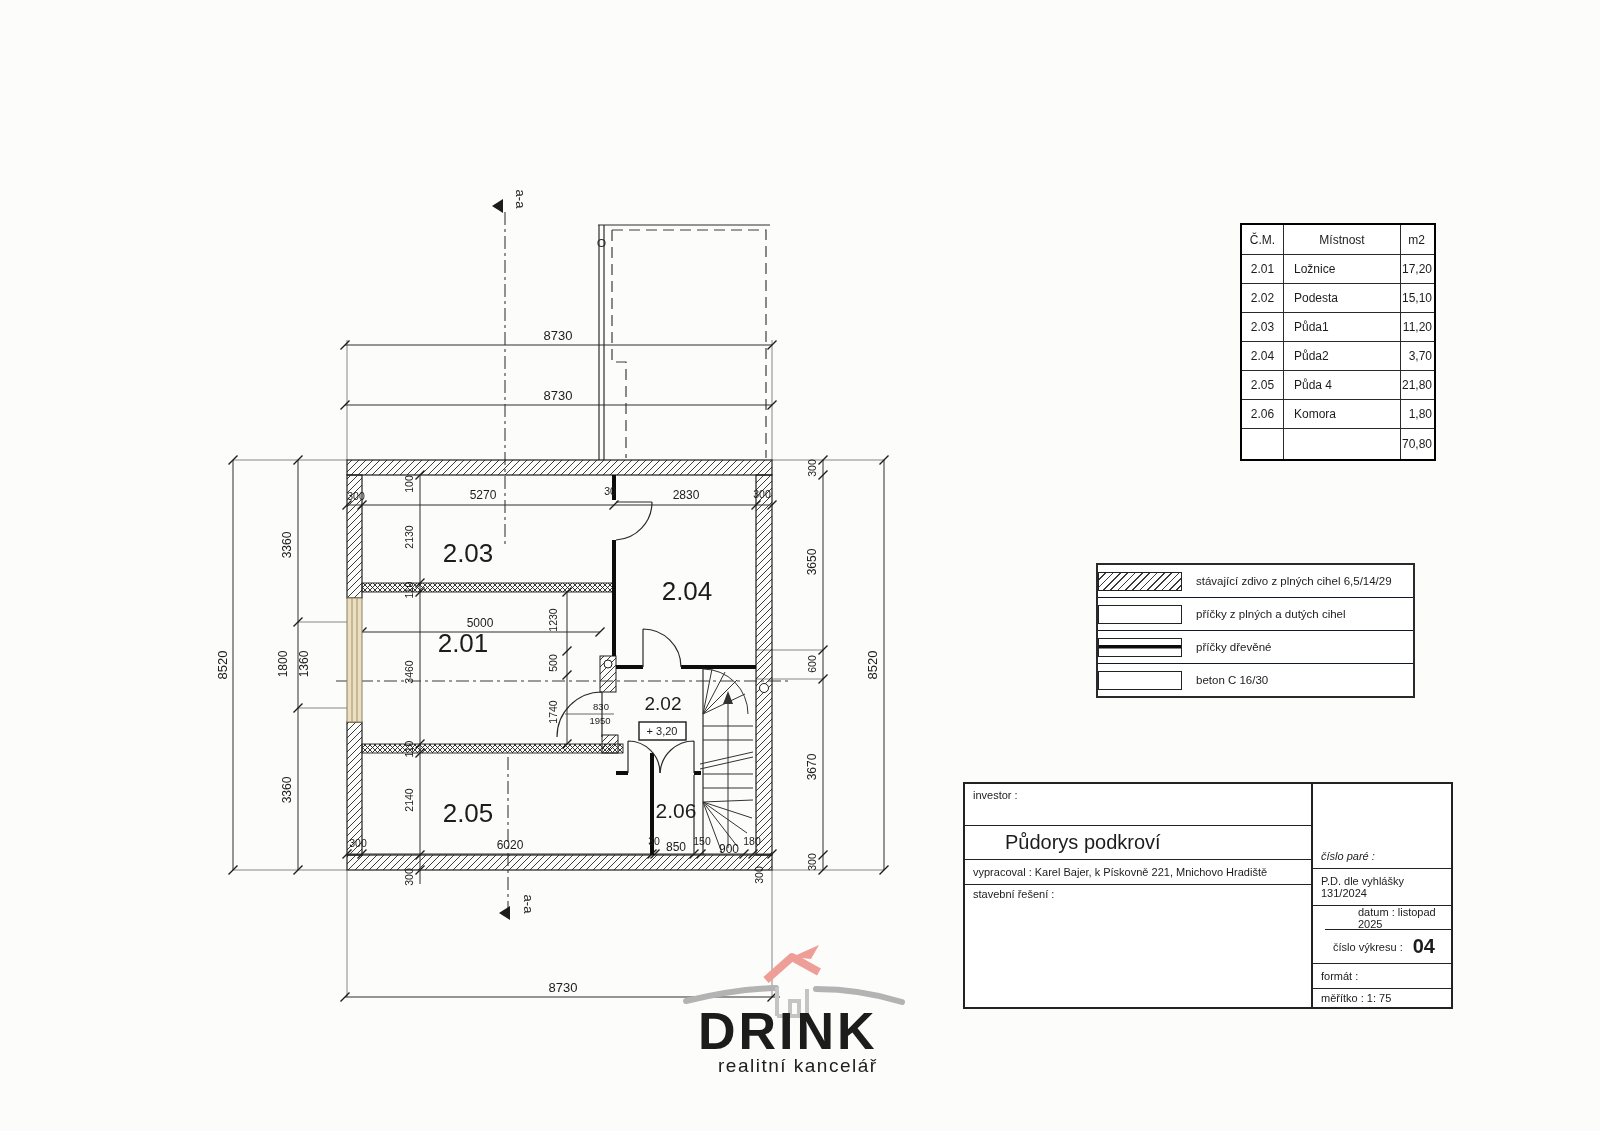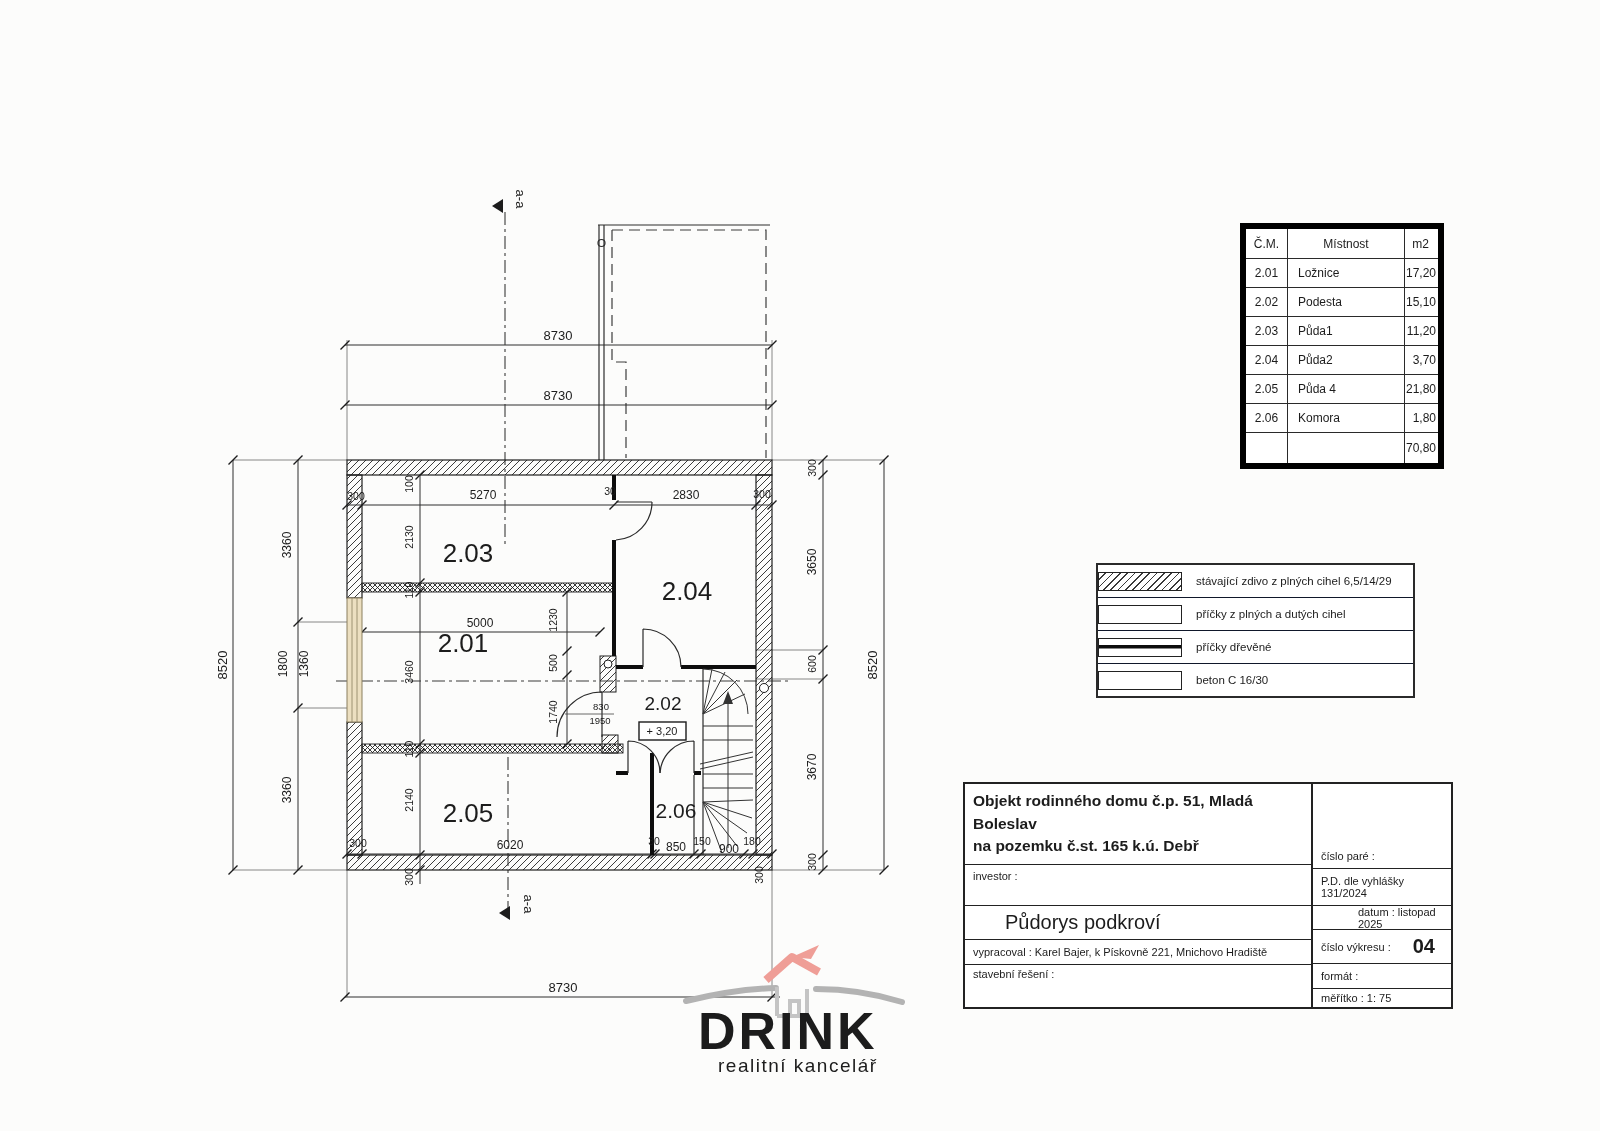--- a/index.html
+++ b/index.html
@@ -1,21 +1,21 @@
 <!DOCTYPE html>
 <html><head>
 <meta charset="utf-8">
 <style>
   html,body{margin:0;padding:0;background:#e8e8e8;}
   #page{position:relative;width:1600px;height:1131px;background:#fcfcfb;overflow:hidden;
         font-family:"Liberation Sans", sans-serif;color:#1c1c1c;}
   svg text{font-family:"Liberation Sans", sans-serif;fill:#1c1c1c;}
 
   
-  #room-table{position:absolute;left:1240px;top:223px;width:192px;border:6px solid #000000;
+  #room-table{position:absolute;left:1240px;top:223px;width:192px;border:2px solid #000000;
               font-size:12px;background:#fff;}
   #room-table .tr{display:flex;border-top:1px solid #2a2a2a;height:28px;align-items:center;}
   #room-table .tr:first-child{border-top:none;height:29px;}
   #room-table .c1{width:41px;text-align:center;border-right:1px solid #2a2a2a;align-self:stretch;
                   display:flex;align-items:center;justify-content:center;}
   #room-table .c2{flex:1;padding-left:10px;border-right:1px solid #2a2a2a;align-self:stretch;
                   display:flex;align-items:center;}
   #room-table .c3{width:31px;text-align:right;padding-right:2px;}
 
   
@@ -41,24 +41,24 @@
   #tb-right{flex:1;}
   .tb-cell{box-sizing:border-box;border-top:1px solid #222;padding:2px 8px;font-size:11px;
            display:flex;align-items:center;}
   .tb-cell:first-child{border-top:none;}
   #tb-title{height:80px;font-size:15.5px;font-weight:bold;line-height:1.45;align-items:center;}
   #tb-investor{height:41px;}
   #tb-projektant{height:24px;}
   #tb-drawing{height:34px;font-size:20px;justify-content:flex-start;padding-left:40px;}
   #tb-vypracoval{height:25px;}
   #tb-stavebni{height:19px;}
-  #tb-pare{height:84px;align-items:flex-end;padding-bottom:6px;}
+  #tb-pare{height:84px;align-items:flex-end;padding-bottom:6px;font-style:italic;}
   #tb-pd{height:37px;}
   #tb-datum{height:24px;padding-left:45px;}
-  #tb-cislo{height:34px;justify-content:space-between;}
+  #tb-cislo{height:34px;justify-content:space-between;margin-left:12px;}
   #tb-cislo .big{font-size:20px;font-weight:bold;padding-right:8px;}
   #tb-format{height:25px;}
   #tb-meritko{height:19px;}
 </style>
 </head>
 <body>
 
 <div id="page">
 
 <svg width="1600" height="1131" viewBox="0 0 1600 1131" style="position:absolute;left:0;top:0;">
@@ -292,26 +292,20 @@
     <span class="lbl">příčky dřevěné</span>
   </div>
   <div class="lr">
     <span class="sw sw-beton"></span>
     <span class="lbl">beton C 16/30</span>
   </div>
 </div>
 
 <div id="title-block">
   <div id="tb-left">
-    <div class="tb-cell" id="tb-title">
-      <div>
-        <div>Objekt rodinného domu č.p. 51, Mladá Boleslav</div>
-        <div>na pozemku č.st. 165 k.ú. Debř</div>
-      </div>
-    </div>
     <div class="tb-cell" id="tb-investor" style="align-items:flex-start;padding-top:5px;">investor :</div>
     <div class="tb-cell" id="tb-drawing">Půdorys podkroví</div>
     <div class="tb-cell" id="tb-vypracoval">vypracoval : Karel Bajer, k Pískovně 221, Mnichovo Hradiště</div>
     <div class="tb-cell" id="tb-stavebni">stavební řešení :</div>
   </div>
   <div id="tb-right">
     <div class="tb-cell" id="tb-pare">číslo paré :</div>
     <div class="tb-cell" id="tb-pd">P.D. dle vyhlášky 131/2024</div>
     <div class="tb-cell" id="tb-datum">datum : listopad 2025</div>
     <div class="tb-cell" id="tb-cislo">

